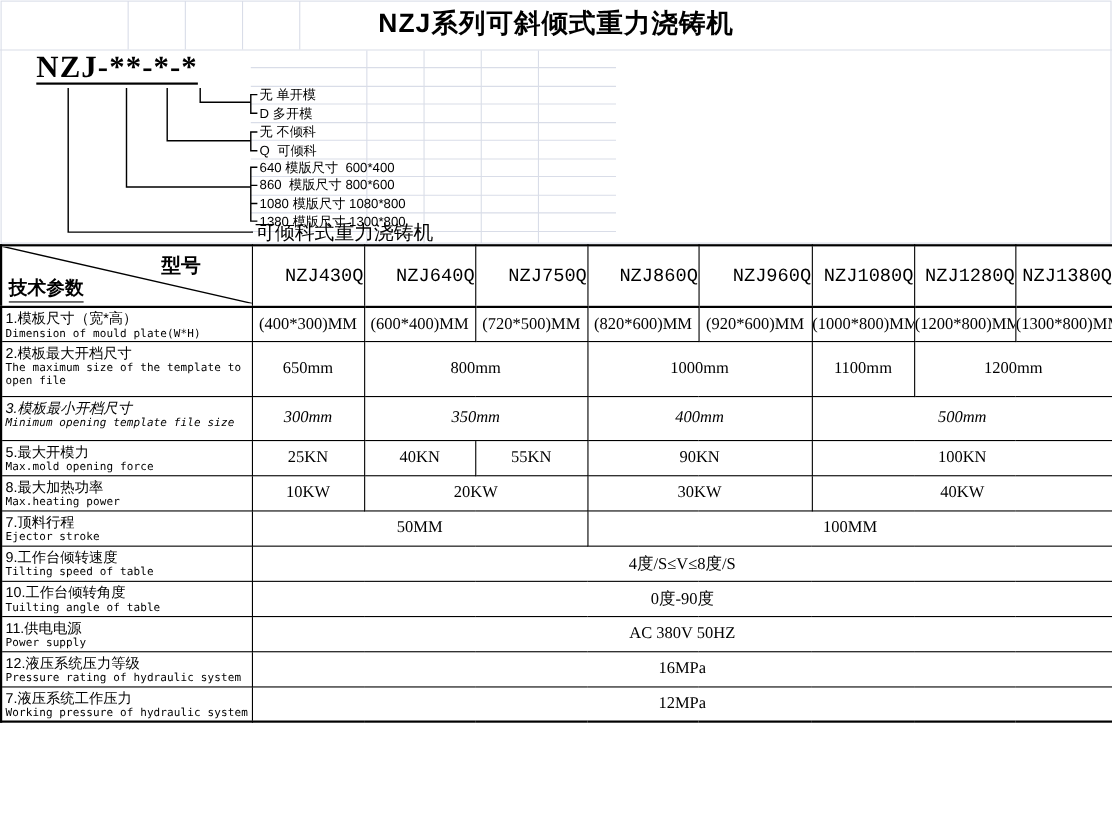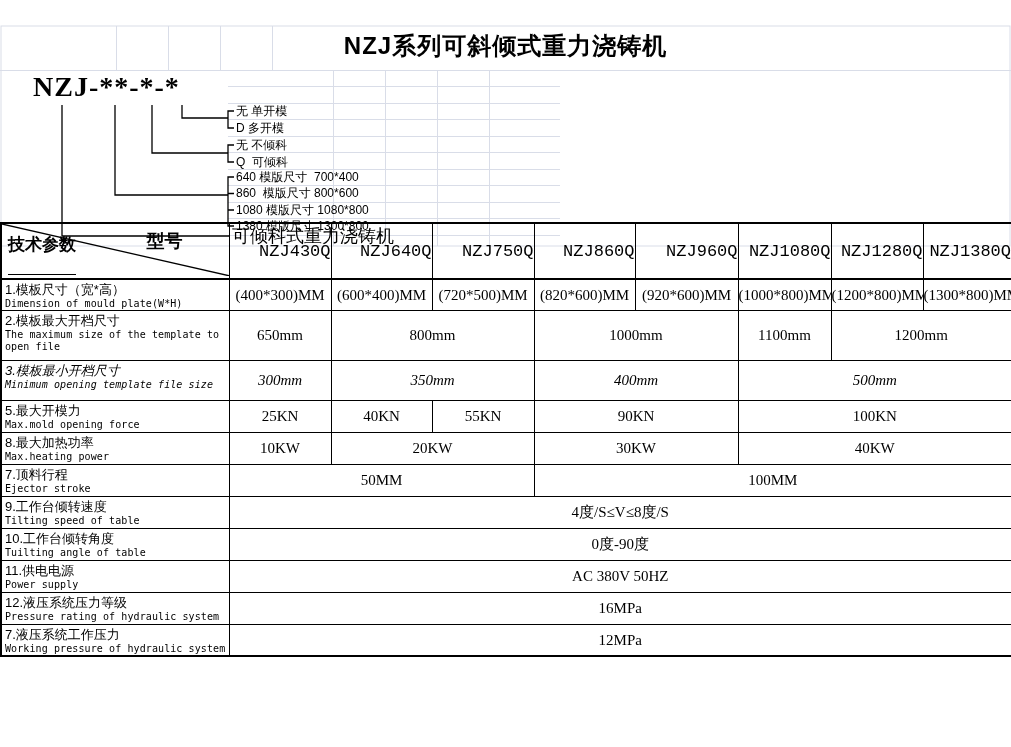--- a/index.html
+++ b/index.html
@@ -1,38 +1,38 @@
 <!DOCTYPE html>
 <html><head>
 <meta charset="utf-8">
 <style>
   html,body{margin:0;padding:0;background:#fff;}
   #stage{position:relative;width:1011px;height:747px;background:#fff;overflow:hidden;
          font-family:"Liberation Sans",sans-serif;color:#000;}
   
-  #top-section{position:absolute;left:0;top:0;width:1011px;height:222px;margin-top:25px;}
+  #top-section{position:absolute;left:0;top:0;width:1011px;height:222px;}
   #grid-svg,#tree-svg{position:absolute;left:0;top:0;}
   #page-title{position:absolute;left:0;top:5px;width:1011px;text-align:center;
               font-size:24px;font-weight:bold;letter-spacing:1px;}
   #model-code{position:absolute;left:33px;top:46px;font-family:"Liberation Serif",serif;
               font-size:28px;font-weight:bold;letter-spacing:1px;
-              text-decoration-thickness:2px;text-underline-offset:5px;}
+              text-decoration:underline;text-decoration-thickness:2px;text-underline-offset:5px;}
   .legend-label{position:absolute;left:236px;height:16px;line-height:16px;font-size:12px;white-space:pre;}
   #base-label{position:absolute;left:232px;top:201px;font-size:18px;line-height:20px;white-space:pre;}
   
   #spec-table{position:absolute;left:0;top:222px;width:1011px;border-collapse:collapse;
               table-layout:fixed;border:2px solid #000;}
   #spec-table td,#spec-table th{border:1px solid #000;padding:0;overflow:hidden;}
   #header-row{height:56px;}
   #header-row th{border-bottom:2px solid #000;}
   .model-th{font-family:Liberation Mono, monospace;font-size:17px;font-weight:normal;text-align:right;}
   .corner{position:relative;}
   .corner svg{position:absolute;left:0;top:0;}
   .corner-tr{position:absolute;right:46px;top:5px;font-size:18px;}
-  .corner-bl{position:absolute;left:6px;bottom:3px;font-size:17px;border-bottom:1px solid #000;padding-bottom:18px;}
+  .corner-bl{position:absolute;left:6px;bottom:3px;font-size:17px;border-bottom:1px solid #000;padding-bottom:1px;}
   .param{vertical-align:top;padding:1px 2px 0 3px !important;}
   .param .cn{font-size:13px;line-height:17px;white-space:nowrap;}
   .param .en{font-family:"DejaVu Sans Mono",monospace;font-size:10px;line-height:12px;letter-spacing:0.1px;}
   .val{font-family:"Liberation Serif",serif;font-size:15px;text-align:center;vertical-align:middle;}
 </style>
 </head>
 <body>
 
 <div id="stage">
 
@@ -75,21 +75,21 @@
       </g>
     </svg>
 
     <div id="page-title">NZJ系列可斜倾式重力浇铸机</div>
     <div id="model-code">NZJ-**-*-*</div>
 
     <div class="legend-label" style="top:78px">无 单开模</div>
     <div class="legend-label" style="top:95px">D 多开模</div>
     <div class="legend-label" style="top:112px">无 不倾科</div>
     <div class="legend-label" style="top:129px">Q  可倾科</div>
-    <div class="legend-label" style="top:144px">640 模版尺寸  700*400</div>
+    <div class="legend-label" style="top:144px">640 模版尺寸  600*400</div>
     <div class="legend-label" style="top:160px">860  模版尺寸 800*600</div>
     <div class="legend-label" style="top:177px">1080 模版尺寸 1080*800</div>
     <div class="legend-label" style="top:193px">1380 模版尺寸 1300*800</div>
     <div id="base-label">可倾科式重力浇铸机</div>
   </div>
 
   <table id="spec-table">
     <colgroup>
       <col style="width:228px">
         <col style="width:102px">

